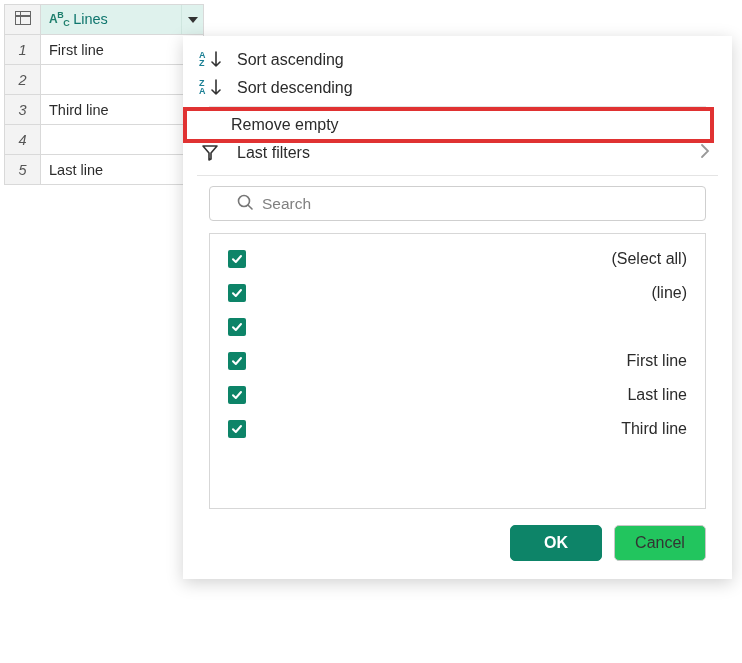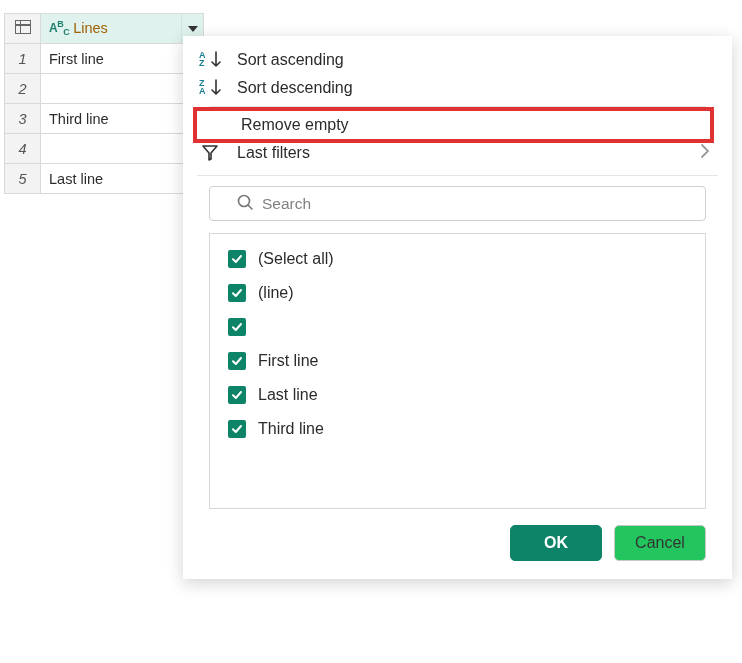--- a/index.html
+++ b/index.html
@@ -12,21 +12,21 @@
       height: 663px;
       position: relative;
       overflow: hidden;
     }
 
     .grid-wrap {
       position: absolute;
       top: 4px; left: 4px;
       width: 200px;
     }
-    table { border-collapse: collapse; width: 100%; margin-top: 9px; }
+    table { border-collapse: collapse; width: 100%; }
     th, td {
       border: 1px solid #d9d9d9;
       height: 30px;
       padding: 0 8px;
       text-align: left;
       font-weight: normal;
       font-size: 14.5px;
     }
     th.rownum, td.rownum {
       width: 36px;
@@ -37,21 +37,21 @@
       font-style: italic;
       font-family: "Segoe UI", Arial, sans-serif;
     }
     th.col-head {
       background: #dff2ed;
       position: relative;
     }
     .head-inner { display: flex; align-items: center; gap: 4px; }
     .type-badge { font-size: 12px; color: #1e7f6d; font-weight: 600; letter-spacing: -0.5px; }
     .type-badge sup { font-size: 9px; }
-    .col-title { font-weight: 400; color: #a16207; }
+    .col-title { font-weight: 400; color: #0f766e; }
     .dd-btn {
       position: absolute;
       right: 0; top: 0; bottom: 0;
       width: 22px;
       background: #dff2ed;
       border-left: 1px solid #cfe6df;
       display: flex; align-items: center; justify-content: center;
       cursor: pointer;
     }
     .caret {
@@ -91,21 +91,21 @@
       align-items: center;
       padding: 5px 22px 5px 14px;
       gap: 14px;
       cursor: pointer;
       font-size: 16px;
       color: #2b2b2b;
       position: relative;
     }
     .menu-item.highlighted {
       border: 4px solid #e03232;
-      margin: -4px 18px -4px 10px;
+      margin: -4px 18px -4px 0;
       padding: 5px 8px 5px 4px;
     }
     .menu-sep {
       height: 1px; background: #e4e4e4;
       margin: 4px 26px;
     }
     .menu-sep.wide { margin: 8px 14px 10px 14px; }
     .icon-box { width: 26px; display:flex; justify-content:center; }
 
     .sort-ic { position:relative; width:22px; height:18px; }
@@ -133,21 +133,21 @@
       color: #333;
     }
     .search-box input::placeholder { color: #808080; }
 
     .filter-list {
       margin: 0 26px;
       border: 1px solid #d7d7d7;
       padding: 16px 18px 70px 18px;
       display: flex; flex-direction: column; gap: 16px;
     }
-    .check-row { display:flex; align-items:center; gap:12px; font-size:16px; color:#2b2b2b; }
+    .check-row { display:flex; align-items:center; gap:12px; font-size:16px; color:#2b2b2b;justify-content:space-between; }
     .chk {
       width: 18px; height: 18px;
       background: #0d8468;
       border-radius: 2px;
       display: inline-flex;
       align-items:center; justify-content:center;
     }
     .chk svg { display:block; }
 
     .btnbar {

